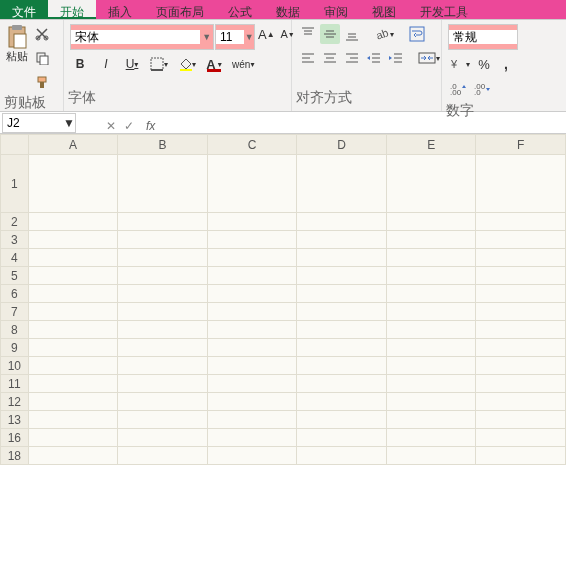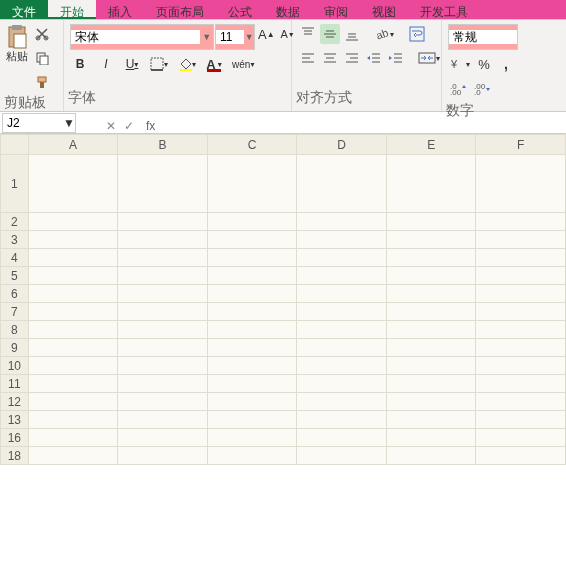--- a/index.html
+++ b/index.html
@@ -18,21 +18,21 @@
 .combo{display:flex;align-items:center;background:#fca5a5;border:1px solid #ccc;height:26px}
 .combo input{border:none;outline:none;padding:0 4px;font-size:12px;width:100%}
 .combo .dd{width:14px;text-align:center;color:#666;cursor:pointer;font-size:9px}
 svg{display:block}
 .row{display:flex;gap:1px}
 .namebox-row{display:flex;height:22px;border-bottom:1px solid #ccc;align-items:flex-end;background:#fff}
 .namebox{display:flex;align-items:center;border:1px solid #ccc;height:20px;margin:0 2px}
 .namebox input{border:none;outline:none;width:60px;padding:0 4px;font-size:12px}
 .fx-btns{display:flex;gap:8px;padding:0 8px;color:#888}
 .fx-btns span{cursor:pointer}
-.fx-lbl{color:#666;padding:0 4px}
+.fx-lbl{font-style:italic;color:#666;padding:0 4px}
 .grid{position:relative;background:#fbfaf5}
 .grid table{border-collapse:collapse;width:100%}
 .grid th,.grid td{border:1px solid #e0ddd0;font-weight:normal;font-size:12px;color:#555}
 .grid .colh{background:#f0ede3;height:20px;text-align:center}
 .grid .rowh{background:#f0ede3;width:26px;text-align:center}
 .grid .corner{background:#f0ede3;width:26px;height:20px}
 .grid td.cell{height:18px;background:#fbfaf5}
 .grid tr.first td.cell{height:58px}
 .bold{font-weight:bold}
 .ital{font-style:italic}

